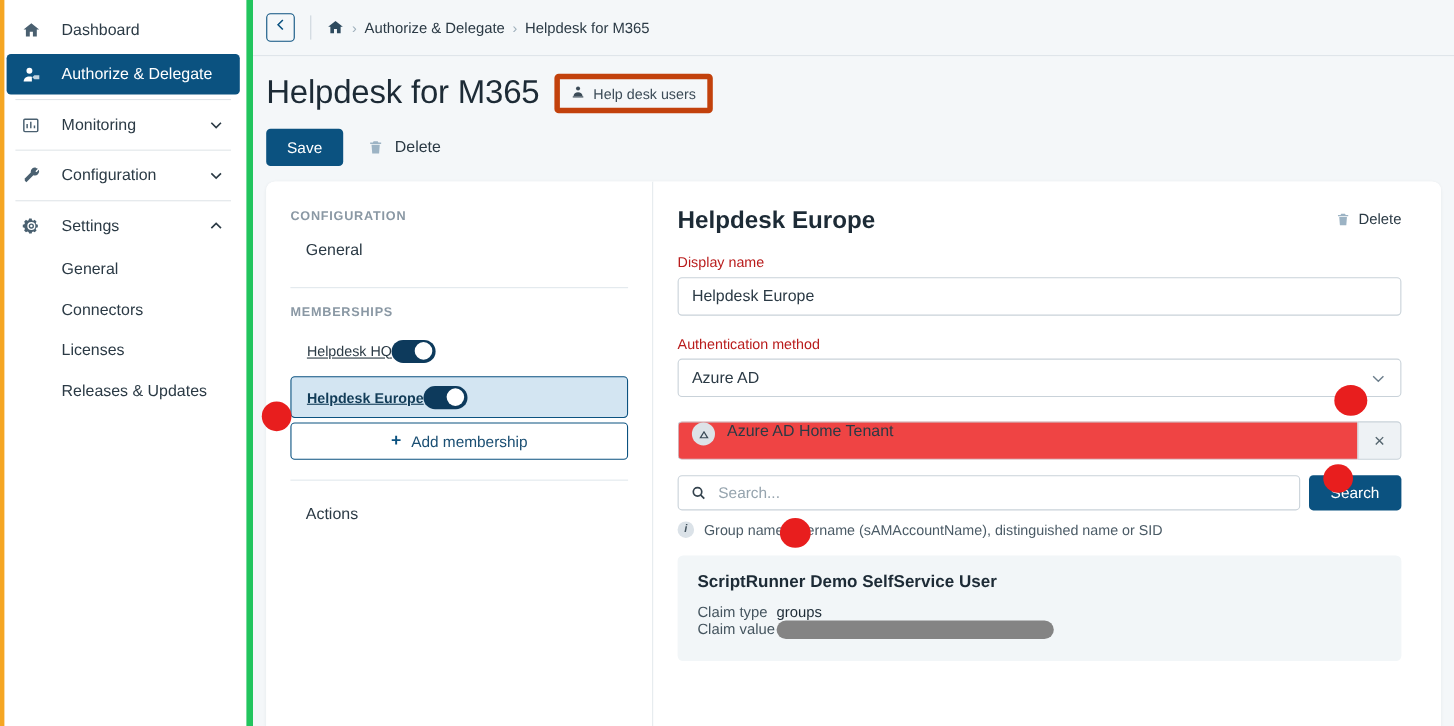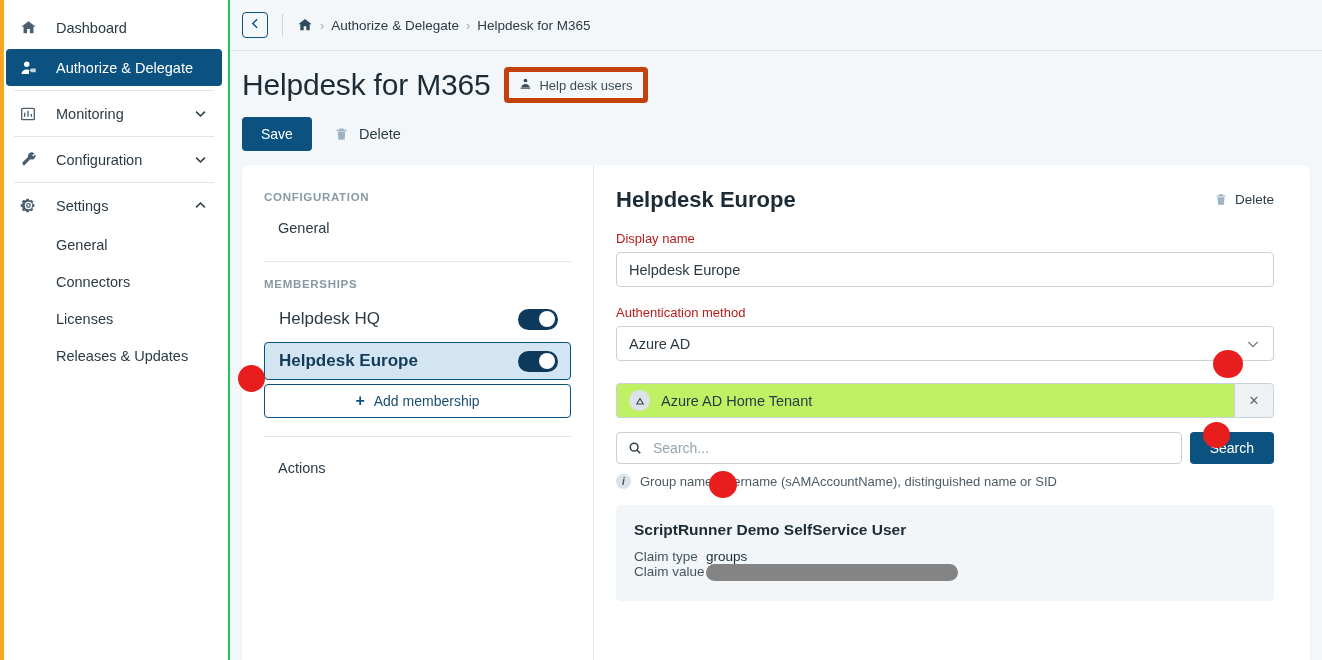--- a/index.html
+++ b/index.html
@@ -27,21 +27,21 @@
   }
 
   
   .sidebar {
     width: 230px;
     height: 660px;
     background: #ffffff;
     padding-top: 6px;
     position: relative;
     flex: 0 0 230px;
-    border-right: 2px solid #22c55e;
+    border-right: 6px solid #22c55e;
   }
   .nav-item {
     display: flex;
     align-items: center;
     height: 37px;
     padding: 0 14px 0 14px;
     margin: 3px 6px;
     border-radius: 4px;
     color: #2b3a45;
     font-size: 14.5px;
@@ -219,29 +219,29 @@
     cursor: pointer;
   }
   .cfg-sep {
     height: 1px;
     background: #e2e8ed;
     margin: 18px 0 16px 0;
   }
   .mem-row {
     display: flex;
     align-items: center;
-    justify-content: space-between;
     height: 38px;
     padding: 0 12px 0 14px;
     border-radius: 4px;
-    font-size: 17px;
+    font-size: 13px;
     color: #2b3a45;
     cursor: pointer;
     margin-bottom: 4px;
     border: 1px solid transparent;
+    text-decoration: underline;
   }
   .mem-row.selected {
     background: #d3e5f2;
     border: 1px solid #0b5280;
     font-weight: bold;
     color: #123c58;
   }
   .toggle {
     width: 40px; height: 21px;
     border-radius: 11px;
@@ -342,26 +342,26 @@
     align-items: stretch;
     margin-top: 22px;
   }
   .tenant-box {
     flex: 1 1 auto;
     height: 35px;
     border: 1px solid #c9d2d9;
     border-right: none;
     border-radius: 4px 0 0 4px;
     display: flex;
-    align-items: center;
+    align-items: flex-start;
     gap: 11px;
     padding: 0 12px;
     font-size: 14.5px;
     color: #2b3a45;
-    background: #bef264;
+    background: #ef4444;
   }
   .az-circle {
     width: 21px; height: 21px;
     border-radius: 50%;
     background: #dde3e8;
     display: flex;
     align-items: center;
     justify-content: center;
     flex: 0 0 21px;
   }

